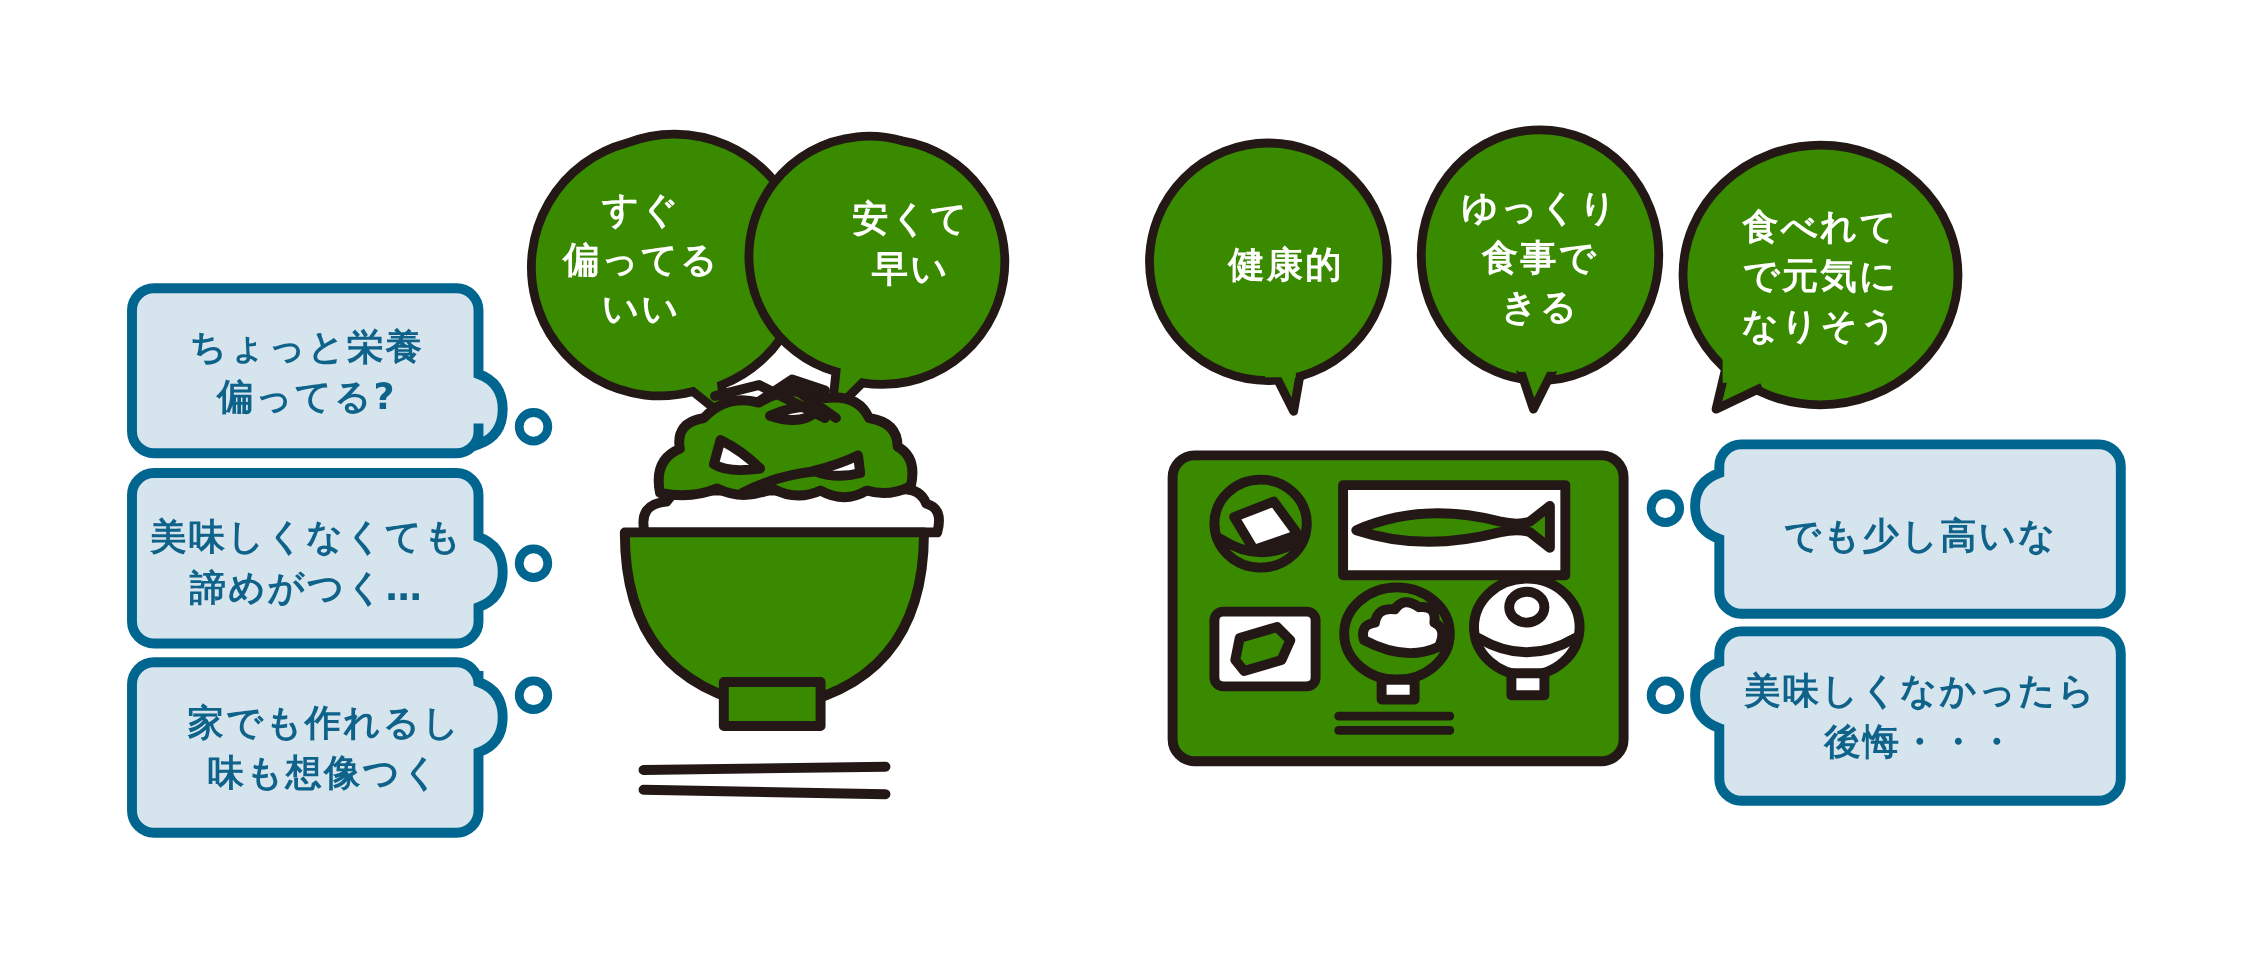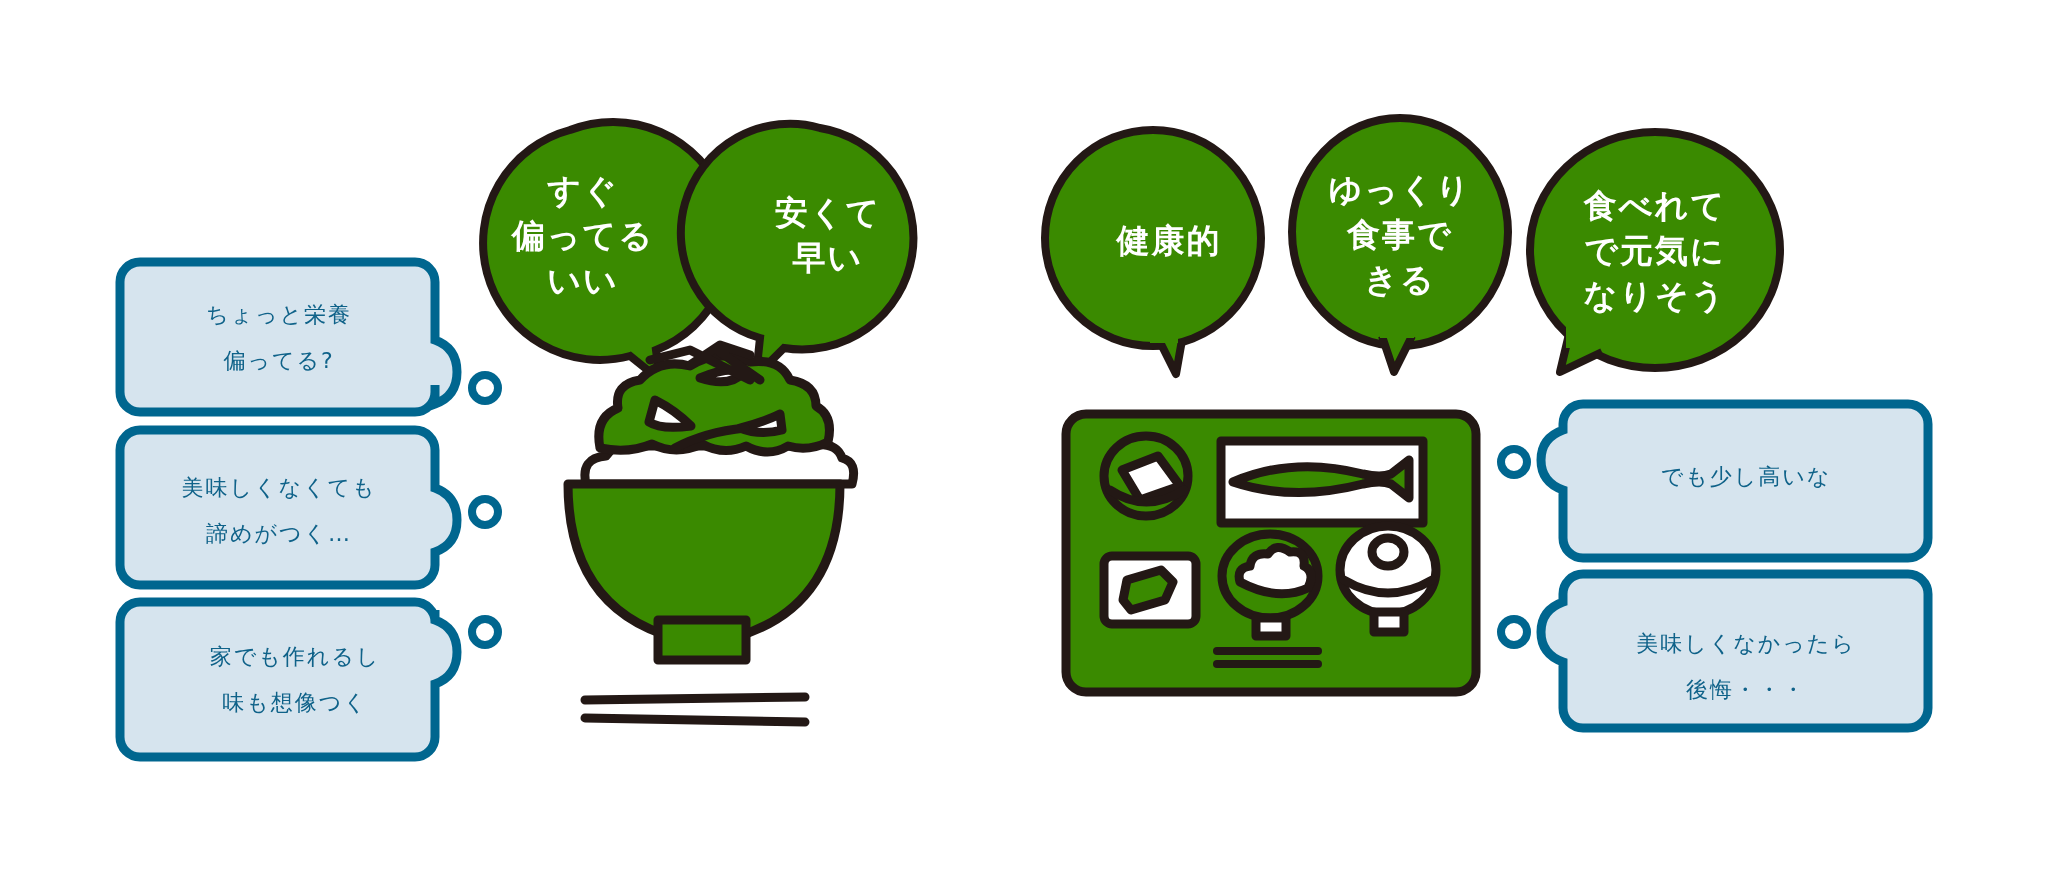--- a/index.html
+++ b/index.html
@@ -2,21 +2,21 @@
 <html><head>
 <meta charset="utf-8">
 <style>
   html, body { margin:0; padding:0; background:#ffffff; }
   body { width:2046px; height:876px; position:relative; overflow:hidden;
          font-family:"DejaVu Sans", sans-serif; }
   svg.art { position:absolute; left:0; top:0; }
   .green-text { position:absolute; color:#ffffff; font-weight:bold; font-size:33px;
                 line-height:45px; text-align:center; letter-spacing:2px;
                 display:flex; align-items:center; justify-content:center; white-space:pre-line; }
-  .blue-text { position:absolute; color:#0f6289; font-weight:normal; font-size:22px;
+  .blue-text { position:absolute; color:#0f6289; font-weight:bold; font-size:33px;
                line-height:46px; text-align:center; letter-spacing:2px;
                display:flex; align-items:center; justify-content:center; white-space:pre-line; }
 </style>
 </head>
 <body>
 
 <svg class="art" width="2046" height="876" viewBox="0 0 2046 876">
 
   <g stroke="#00668f" stroke-width="9" fill="#d6e4ee">
     <path d="M140,262 H415 a20,20 0 0 1 20,20 V340 q22,8 22,32 q0,24 -22,32 V385 H435 V392 a20,20 0 0 1 -20,20 H140 a20,20 0 0 1 -20,-20 V282 a20,20 0 0 1 20,-20 Z"></path>
@@ -106,33 +106,33 @@
   </g>
   <circle cx="1514" cy="632" r="13" fill="#fff" stroke="#00668f" stroke-width="8"></circle>
   <g stroke="#00668f" stroke-width="9" fill="#d6e4ee">
     <path d="M1583,574 H1908 a20,20 0 0 1 20,20 V708 a20,20 0 0 1 -20,20 H1583 a20,20 0 0 1 -20,-20 V662 q-22,-8 -22,-30 q0,-22 22,-30 V594 a20,20 0 0 1 20,-20 Z"></path>
   </g>
 </svg>
 
 <div class="green-text" style="left:478px; top:160px; width:210px; height:150px;">すぐ
 偏ってる
 いい</div>
-<div class="green-text" style="left:728px; top:170px; width:200px; height:130px;">安くて
+<div class="green-text" style="left:728px; top:156px; width:200px; height:130px;">安くて
 早い</div>
 
 <div class="blue-text" style="left:124px; top:268px; width:310px; height:140px;">ちょっと栄養
 偏ってる?</div>
 <div class="blue-text" style="left:124px; top:436px; width:310px; height:149px;">美味しくなくても
 諦めがつく…</div>
 <div class="blue-text" style="left:140px; top:608px; width:310px; height:144px;">家でも作れるし
 味も想像つく</div>
 
 <div class="green-text" style="left:1069px; top:190px; width:200px; height:100px;">健康的</div>
 <div class="green-text" style="left:1300px; top:160px; width:200px; height:150px;font-family:Liberation Serif, serif;">ゆっくり
 食事で
 きる</div>
 <div class="green-text" style="left:1545px; top:175px; width:220px; height:150px;">食べれて
 で元気に
 なりそう</div>
 
-<div class="blue-text" style="left:1568px; top:406px; width:356px; height:142px;text-align:center;">でも少し高いな</div>
-<div class="blue-text" style="left:1568px; top:580px; width:356px; height:142px;margin-top:16px;">美味しくなかったら
+<div class="blue-text" style="left:1568px; top:416px; width:356px; height:142px;text-align:center;">でも少し高いな</div>
+<div class="blue-text" style="left:1568px; top:580px; width:356px; height:142px;">美味しくなかったら
 後悔・・・</div>
 
 </body></html>

